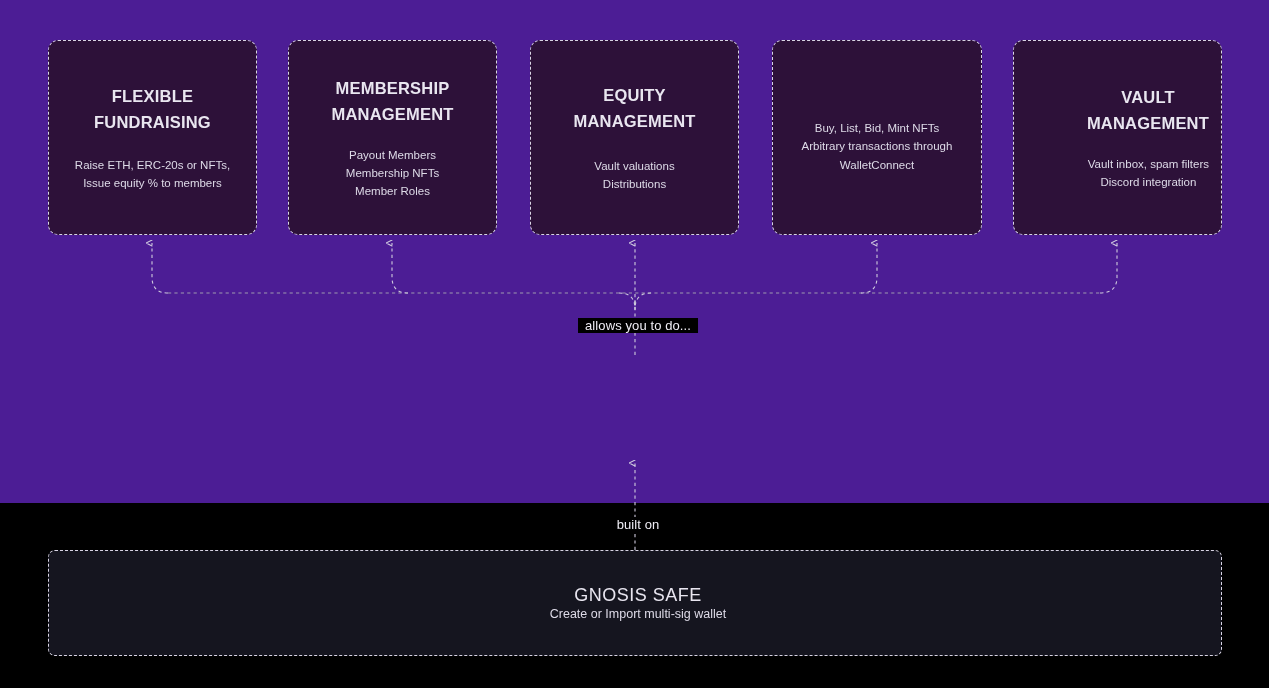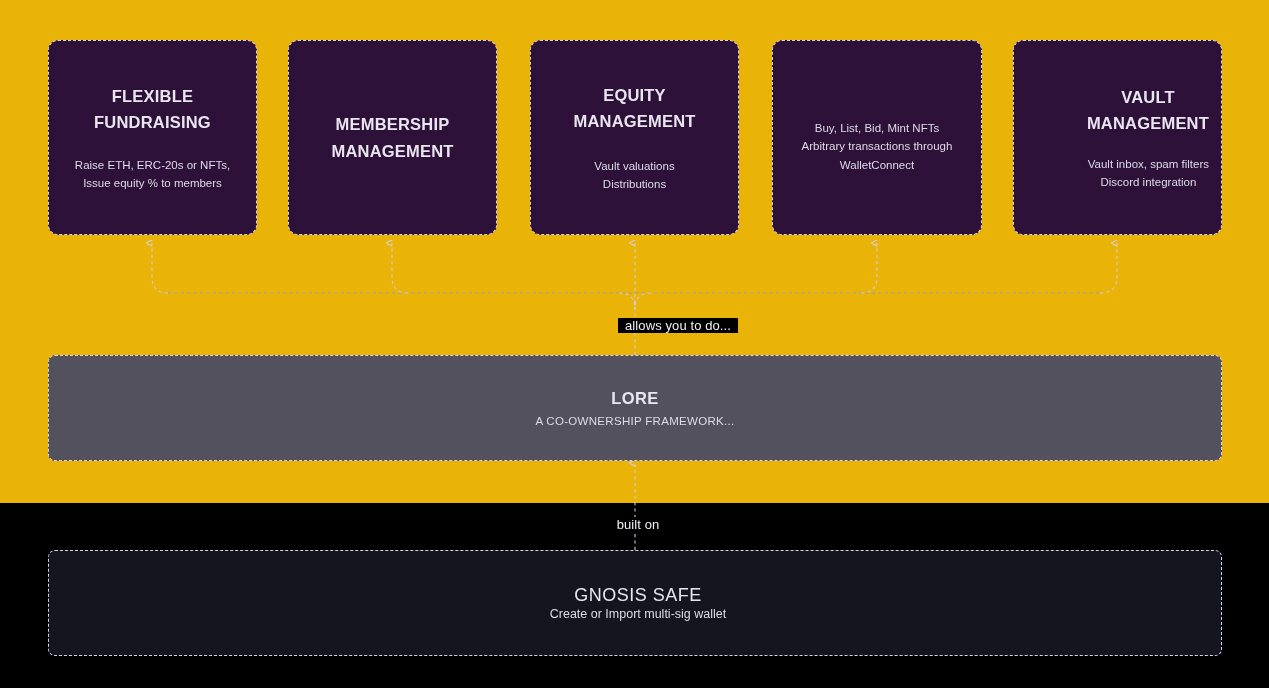--- a/index.html
+++ b/index.html
@@ -14,21 +14,21 @@
     overflow: hidden;
     font-family: "Liberation Sans", sans-serif;
     color: #e8e6ef;
   }
 
   #stage {
     position: absolute;
     left: 0; top: 0;
     width: 1269px;
     height: 503px;
-    background: #eab308;
+    background: #4c1d95;
   }
 
   
   #wires {
     position: absolute;
     left: 0; top: 0;
     width: 1269px;
     height: 688px;
     pointer-events: none;
   }
@@ -121,21 +121,21 @@
   .edge-label {
     position: absolute;
     font-size: 13px;
     color: #f0eef6;
     background: #000000;
     padding: 0 7px;
     white-space: nowrap;
     transform: translateX(-50%);
     letter-spacing: 0.1px;
   }
-  #label-allows { left: 638px; top: 318px; margin-left: 40px; }
+  #label-allows { left: 638px; top: 318px; }
   #label-built  { left: 638px; top: 517px; }
 </style>
 </head>
 <body>
 
 <div id="stage">
 
   <svg id="wires" viewBox="0 0 1269 688" width="1269" height="688" aria-hidden="true">
     <defs>
       <marker id="arrowUp" markerWidth="7" markerHeight="7" refX="3.5" refY="6" orient="auto" markerUnits="userSpaceOnUse">
@@ -169,20 +169,23 @@
   <div class="card c0">
     <div class="card-title">FLEXIBLE
 FUNDRAISING</div>
     <div class="card-body">Raise ETH, ERC-20s or NFTs,
 Issue equity % to members</div>
   </div>
 
   <div class="card c1">
     <div class="card-title">MEMBERSHIP
 MANAGEMENT</div>
+    <div class="card-body">Payout Members
+Membership NFTs
+Member Roles</div>
   </div>
 
   <div class="card c2">
     <div class="card-title">EQUITY
 MANAGEMENT</div>
     <div class="card-body">Vault valuations
 Distributions</div>
   </div>
 
   <div class="card c3">
@@ -193,24 +196,20 @@
 
   <div class="card c4">
     <div class="card-title">VAULT
 MANAGEMENT</div>
     <div class="card-body">Vault inbox, spam filters
 Discord integration</div>
   </div>
 
   <div class="edge-label" id="label-allows">allows you to do...</div>
 
-  <div class="bar" id="lore-bar">
-    <div class="bar-title">LORE</div>
-    <div class="bar-sub">A CO-OWNERSHIP FRAMEWORK...</div>
-  </div>
 
   <div class="edge-label" id="label-built">built on</div>
 
   <div class="bar" id="gnosis-bar">
     <div class="bar-title">GNOSIS SAFE</div>
     <div class="bar-sub">Create or Import multi-sig wallet</div>
   </div>
 
 </div>
 

